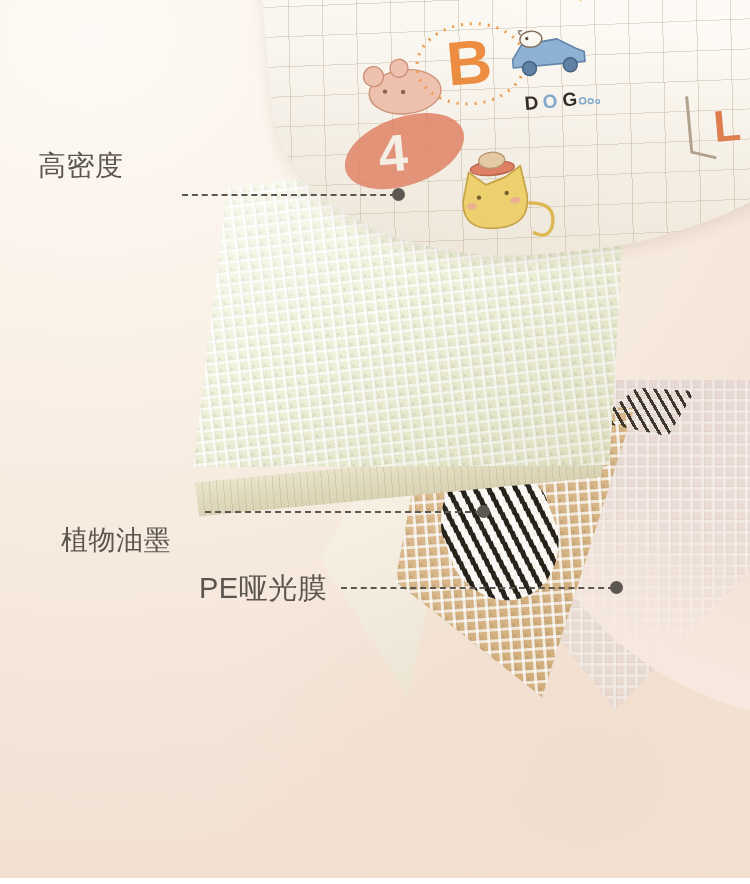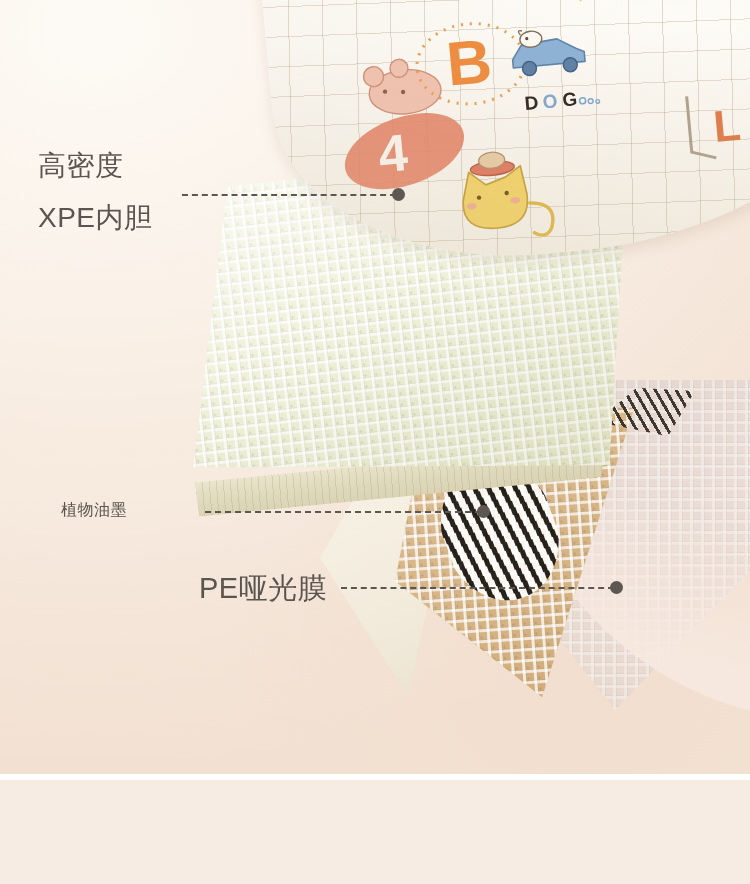--- a/index.html
+++ b/index.html
@@ -2,21 +2,21 @@
 <html><head>
 <meta charset="utf-8">
 <title>XPE Play Mat Layers</title>
 <style>
   html,body{margin:0;padding:0;}
   body{
     width:750px;height:884px;overflow:hidden;
     font-family:"Liberation Sans","DejaVu Sans",sans-serif;
     background:#f7ece3;
   }
-  .stage{position:relative;width:750px;height:780px;overflow:hidden;}
+  .stage{position:relative;width:750px;height:884px;overflow:hidden;}
 
   
   .bg{position:absolute;inset:0;
     background:
       radial-gradient(130% 95% at 12% 4%, #fdfaf5 0%, #fbf4ec 26%, #f8ece1 55%, #f4e5d8 80%, #f2e1d3 100%);
   }
   .bg-warm{position:absolute;inset:0;
     background:radial-gradient(70% 50% at 78% 88%, rgba(242,222,206,.85) 0%, rgba(244,228,214,0) 70%);
   }
   .bg-bottomstrip{position:absolute;left:0;right:0;bottom:0;height:6px;background:#ffffff;}
@@ -131,21 +131,21 @@
   .pe-curve{
     position:absolute;left:26px;top:-10px;width:330px;height:350px;
     border-radius:0 0 0 100%;
     background:linear-gradient(200deg, rgba(243,228,219,.0) 40%, rgba(247,233,224,.9) 72%);
   }
 
   
   .label{position:absolute;color:#5b5550;letter-spacing:.5px;white-space:nowrap;}
   .label .ln{display:block;}
   .lbl-xpe{left:38px;top:140px;font-size:28px;line-height:52px;}
-  .lbl-ink{left:61px;top:492px;font-size:16px;line-height:36px;}
+  .lbl-ink{left:61px;top:522px;font-size:27px;line-height:36px;}
   .lbl-pe{left:199px;top:570px;font-size:29px;line-height:36px;}
 
   .leader{position:absolute;height:0;border-top:2px dashed #5d5751;}
   .ld-xpe{left:182px;top:194px;width:214px;}
   .ld-ink{left:205px;top:511px;width:276px;}
   .ld-pe{left:341px;top:587px;width:273px;}
 
   .dot{position:absolute;width:13px;height:13px;border-radius:50%;background:#5d5751;}
   .dot-xpe{left:392px;top:188px;}
   .dot-ink{left:477px;top:505px;}
@@ -274,21 +274,20 @@
         <ellipse cx="18" cy="13" rx="12" ry="6" fill="#dda97c" stroke="#b3825a" stroke-width="1.2" transform="rotate(-10 18 13)"></ellipse>
         <path d="M29 10 L37 7 L35 18 Z" fill="#dda97c"></path>
       </svg>
     </div>
 
     <div class="roll-shade"></div>
   </div>
 
   <div class="label lbl-xpe">
     <span class="ln">高密度</span>
-    <span class="ln">XPE内胆</span>
   </div>
   <div class="leader ld-xpe"></div>
   <div class="dot dot-xpe"></div>
 
   <div class="label lbl-ink">
     <span class="ln">植物油墨</span>
   </div>
   <div class="leader ld-ink"></div>
   <div class="dot dot-ink"></div>
 

